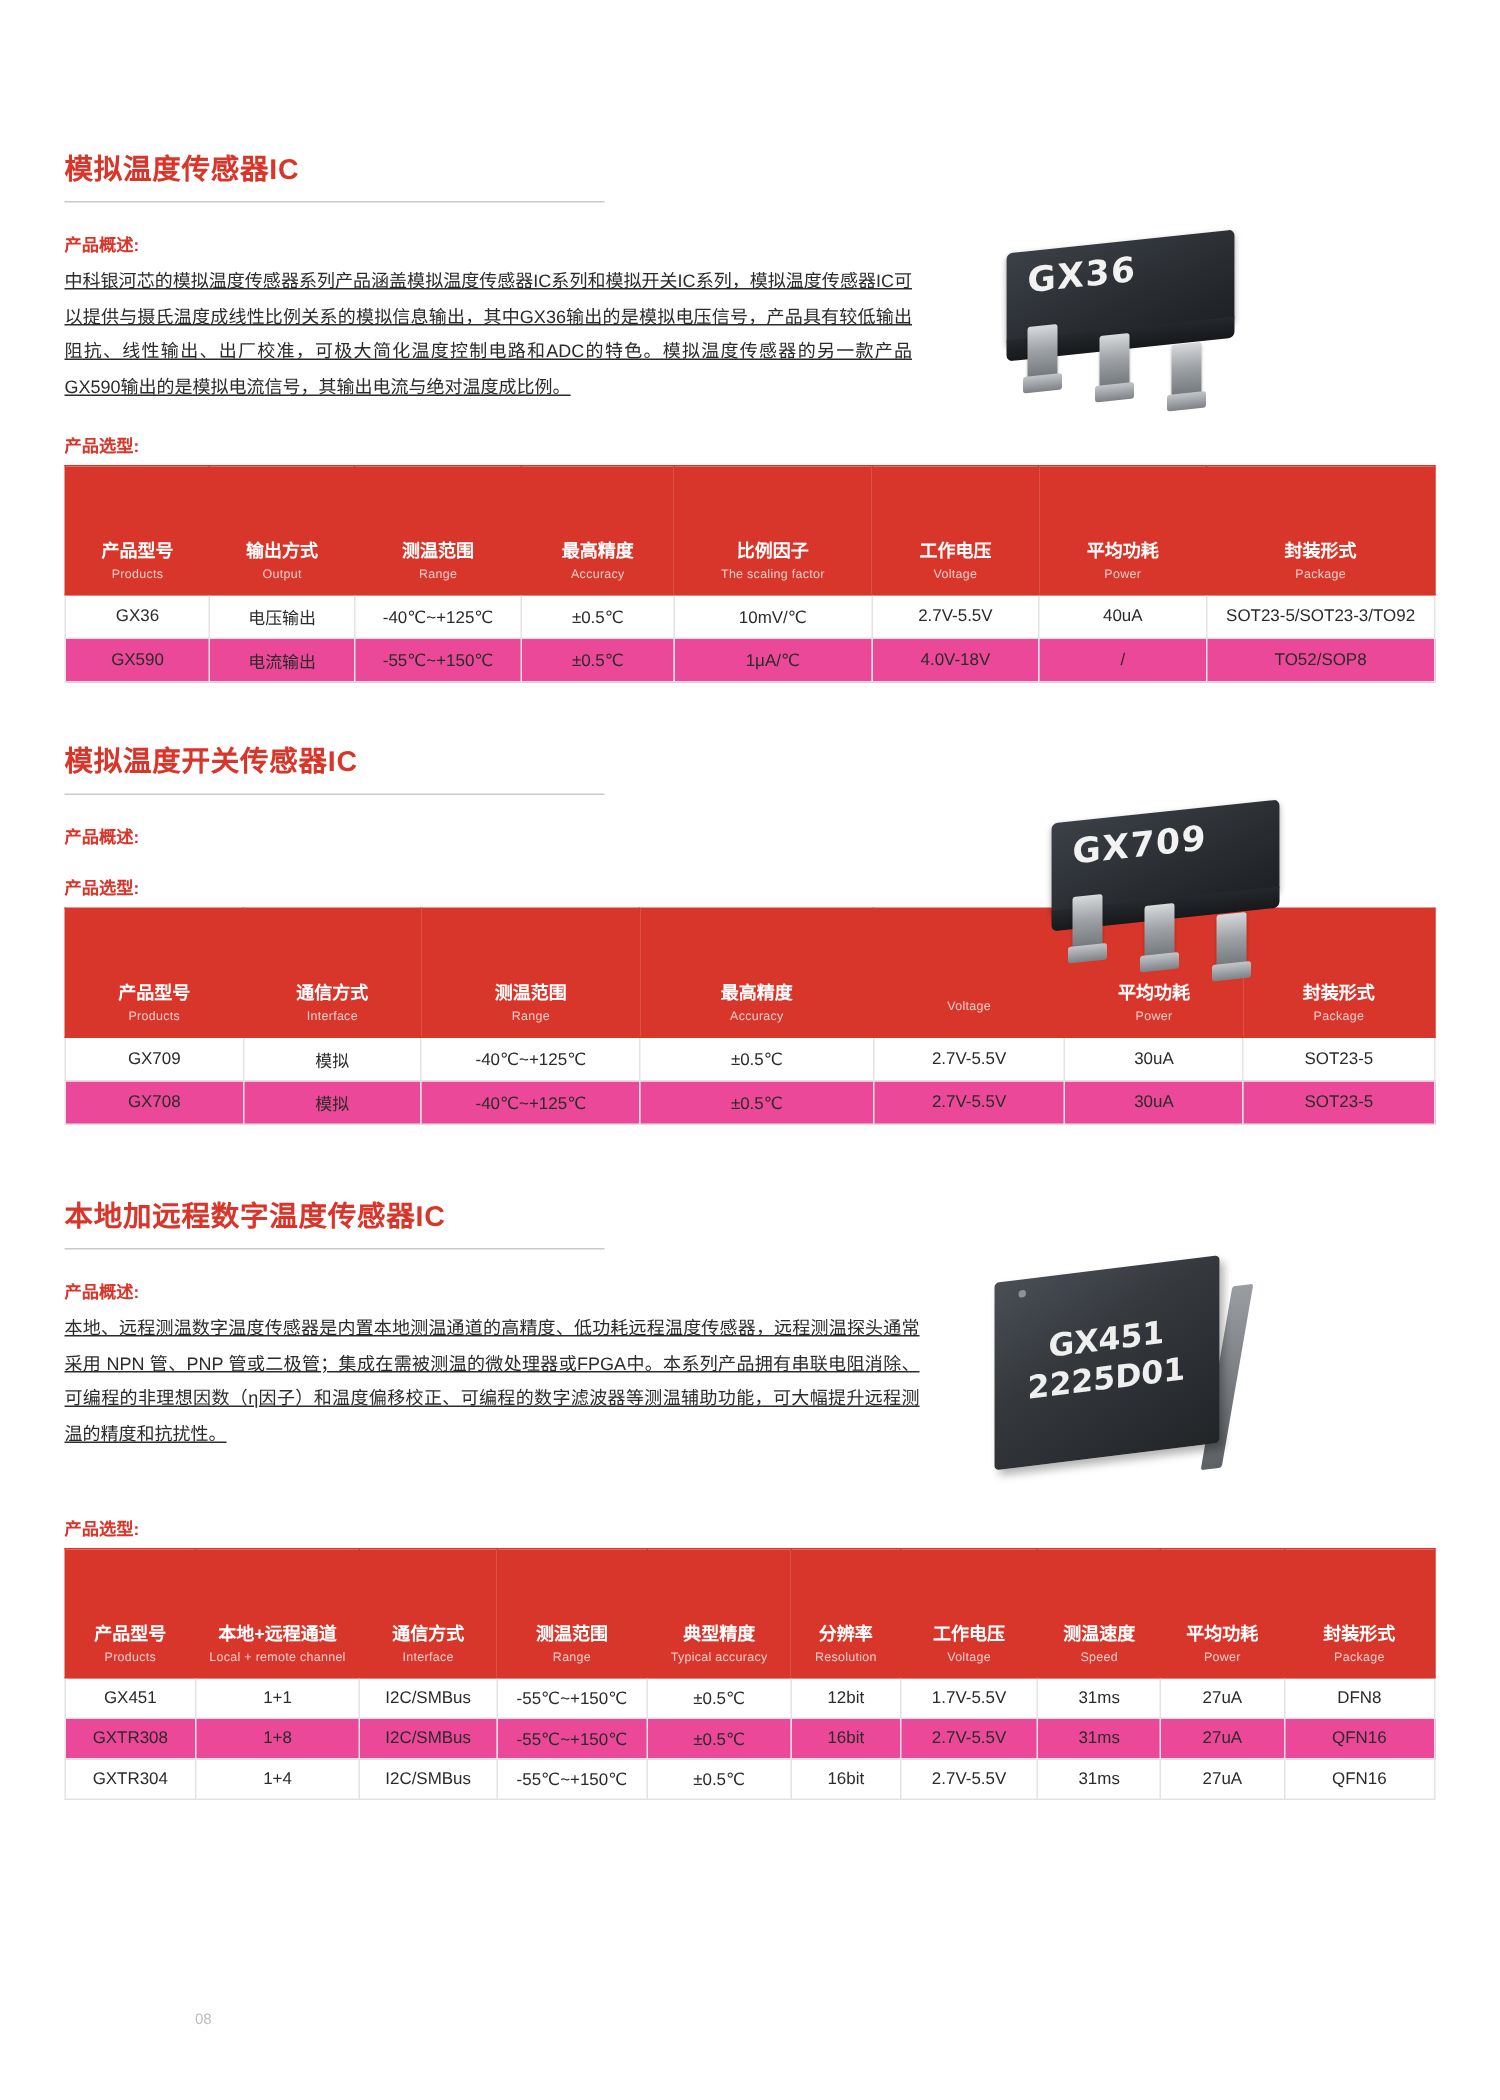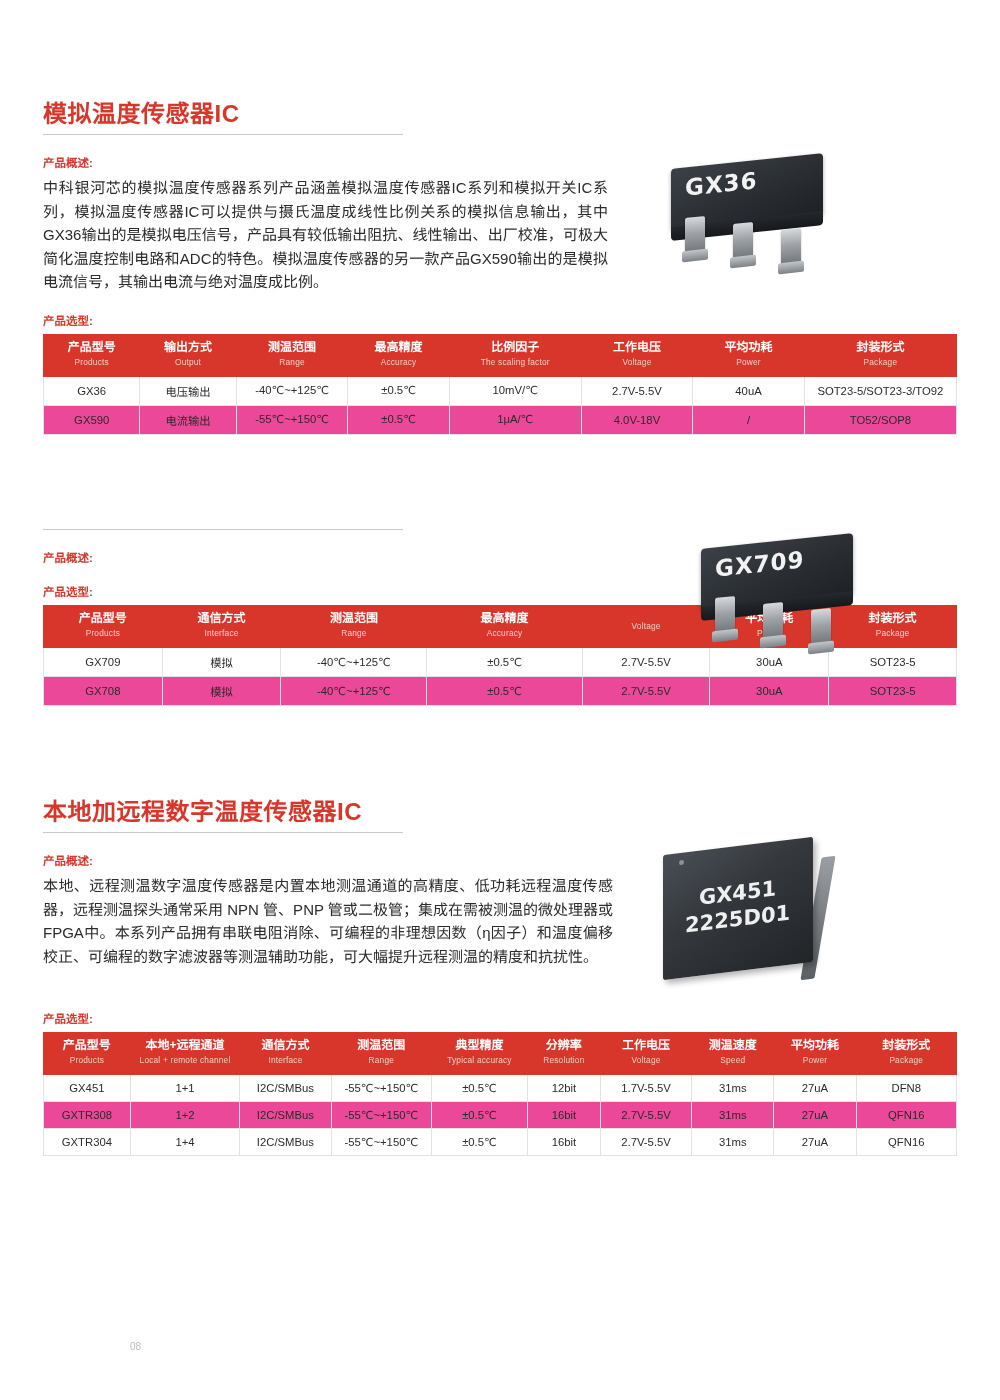--- a/index.html
+++ b/index.html
@@ -25,21 +25,21 @@
   .section {
     position: absolute;
     left: 43px;
     width: 914px;
   }
   .sec1 { top: 100px; }
   .sec2 { top: 495px; }
   .sec3 { top: 798px; }
 
   .sec-title {
-    font-size: 24px;
+    font-size: 19px;
     font-weight: bold;
     color: #d9362b;
     letter-spacing: 0.5px;
     line-height: 28px;
     display: inline-block;
     position: relative;
     margin: 0;
     padding: 0 0 6px 0;
   }
   .title-wrap {
@@ -54,25 +54,26 @@
     background: #c9c9c9;
     width: 360px;
   }
   .sub-label {
     font-size: 11.5px;
     color: #d9362b;
     font-weight: bold;
     margin: 14px 0 6px 0;
   }
   .body-text {
-    font-size: 15px;
+    font-size: 12px;
     line-height: 23.5px;
     color: #2b2b2b;
     width: 565px;
     text-align: justify;
+    text-decoration: underline;
   }
   .body-text.wide { width: 570px; }
 
   
   .chip {
     position: absolute;
   }
   .chip-1 { left: 620px; top: 55px; width: 180px; height: 130px; }
   .chip-2 { left: 650px; top: 40px; width: 190px; height: 135px; }
   .chip-3 { left: 610px; top: 40px; width: 200px; height: 175px; }
@@ -181,20 +182,21 @@
     border: 1px solid #d9362b;
     padding: 5px 2px 6px 2px;
     text-align: center;
     font-weight: normal;
     line-height: 15px;
   }
   table.spec th .zh {
     display: block;
     font-size: 12px;
     font-weight: bold;
+    margin-top: 44px;
   }
   table.spec th .en {
     display: block;
     font-size: 8.3px;
     color: #f3cdc9;
     letter-spacing: 0.2px;
   }
   table.spec td {
     border: 1px solid #e3e3e3;
     text-align: center;
@@ -313,20 +315,21 @@
         <div class="pin p3">
             <div class="foot"></div>
           </div>
         <div class="label">GX36</div>
       </div>
     </div>
   </div>
 
   <div class="section sec2">
     <div class="title-wrap">
+      <h2 class="sec-title">模拟温度开关传感器IC</h2>
       <div class="title-rule"></div>
     </div>
     <div class="sub-label">产品概述:</div>
     <div class="sub-label" style="margin-top:18px;">产品选型:</div>
 
     <table class="spec">
       <colgroup>
         <col style="width:13%">
           <col style="width:13%">
           <col style="width:16%">
@@ -482,21 +485,21 @@
           <td>-55℃~+150℃</td>
           <td>±0.5℃</td>
           <td>12bit</td>
           <td>1.7V-5.5V</td>
           <td>31ms</td>
           <td>27uA</td>
           <td>DFN8</td>
         </tr>
         <tr class="even">
           <td>GXTR308</td>
-          <td>1+2</td>
+          <td>1+8</td>
           <td>I2C/SMBus</td>
           <td>-55℃~+150℃</td>
           <td>±0.5℃</td>
           <td>16bit</td>
           <td>2.7V-5.5V</td>
           <td>31ms</td>
           <td>27uA</td>
           <td>QFN16</td>
         </tr>
         <tr class="odd">

